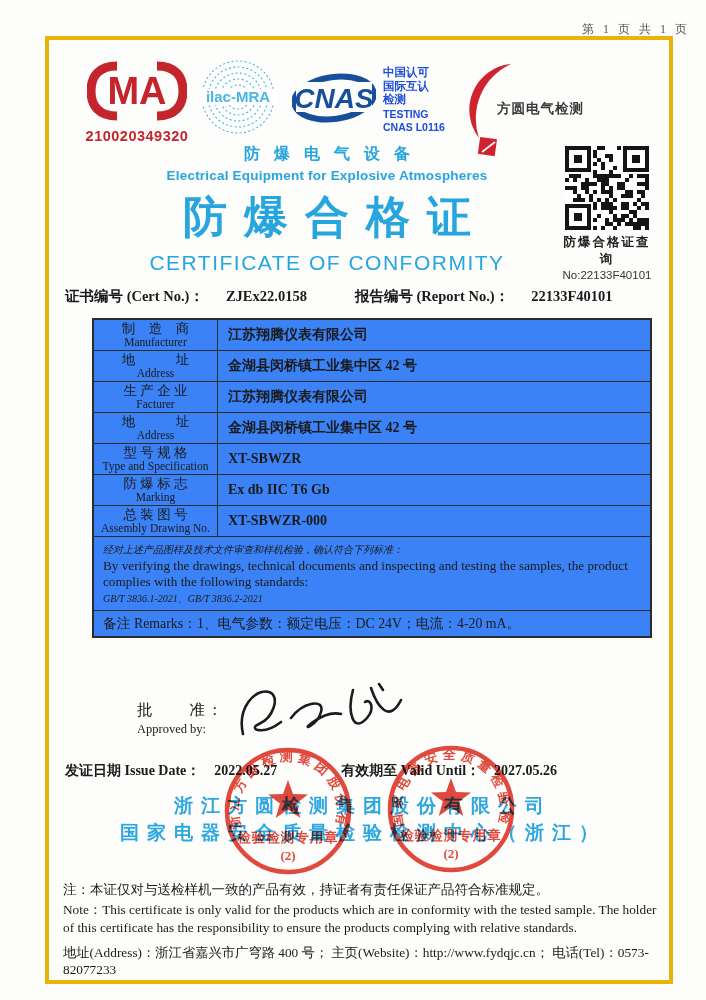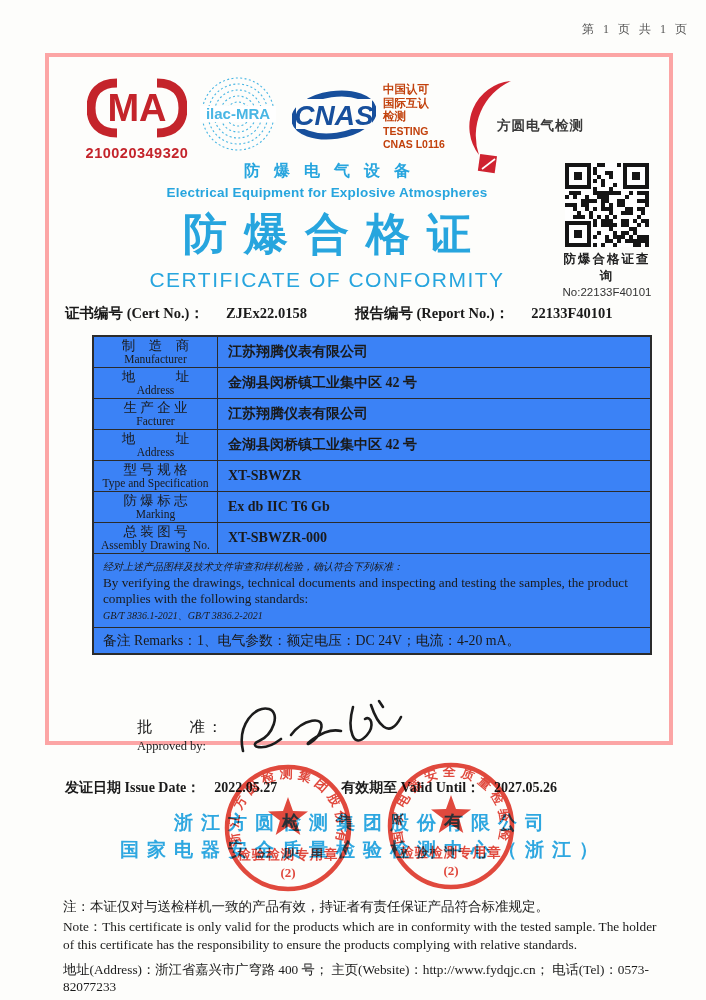--- a/index.html
+++ b/index.html
@@ -1,27 +1,27 @@
 <!DOCTYPE html>
 <html><head>
 <meta charset="utf-8">
 <style>
   * { margin:0; padding:0; box-sizing:border-box; }
   body { background:#e8e8e6; font-family:"Liberation Serif","DejaVu Serif",serif; }
   .page { position:relative; width:706px; height:1000px; background:#fdfdfb; overflow:hidden; color:#1a1a1a; margin:0 auto; }
   .page-indicator { position:absolute; top:21px; right:16px; font-size:12px; letter-spacing:3px; color:#555; }
-  .frame { position:absolute; left:45px; top:53px; width:628px; height:692px; border:4px solid #fca5a5; }
+  .frame { position:absolute; left:45px; top:36px; width:628px; height:948px; border:4px solid #eab308; }
 
   
   .logo-row { position:absolute; left:0; top:14px; width:100%; height:130px; }
   .cma { position:absolute; left:36px; top:6px; width:104px; text-align:center; }
   .cma-number { font-family:"Liberation Sans",sans-serif; font-weight:bold; font-size:14.5px; color:#c4242b; letter-spacing:.5px; margin-top:2px; }
   .ilac { position:absolute; left:150px; top:4px; }
   .cnas { position:absolute; left:243px; top:12px; display:flex; }
-  .cnas-side { margin-left:7px; color:#c2410c; }
+  .cnas-side { margin-left:7px; color:#1d4ed8; }
   .cnas-side .cn-line { font-size:11.5px; line-height:13.5px; font-weight:bold; }
   .cnas-side .en-line { font-family:"Liberation Sans",sans-serif; font-size:10.5px; font-weight:bold; line-height:12.5px; margin-top:1px; }
   .fy-logo { position:absolute; left:400px; top:2px; }
   .fy-label { position:absolute; left:448px; top:46px; font-size:13.5px; font-weight:bold; color:#3a3a3a; letter-spacing:1px; white-space:nowrap; }
 
   
   .hdr { position:absolute; left:0; top:104px; width:556px; text-align:center; color:#27a5de; font-family:"Liberation Sans","DejaVu Sans",sans-serif; }
   .hdr-cn-small { font-size:16px; font-weight:bold; letter-spacing:14px; padding-left:14px; }
   .hdr-en-small { font-size:13.5px; font-weight:bold; margin-top:3px; letter-spacing:.2px; }
   .hdr-cn-large { font-size:44px; font-weight:bold; letter-spacing:17px; padding-left:17px; margin-top:5px; }

